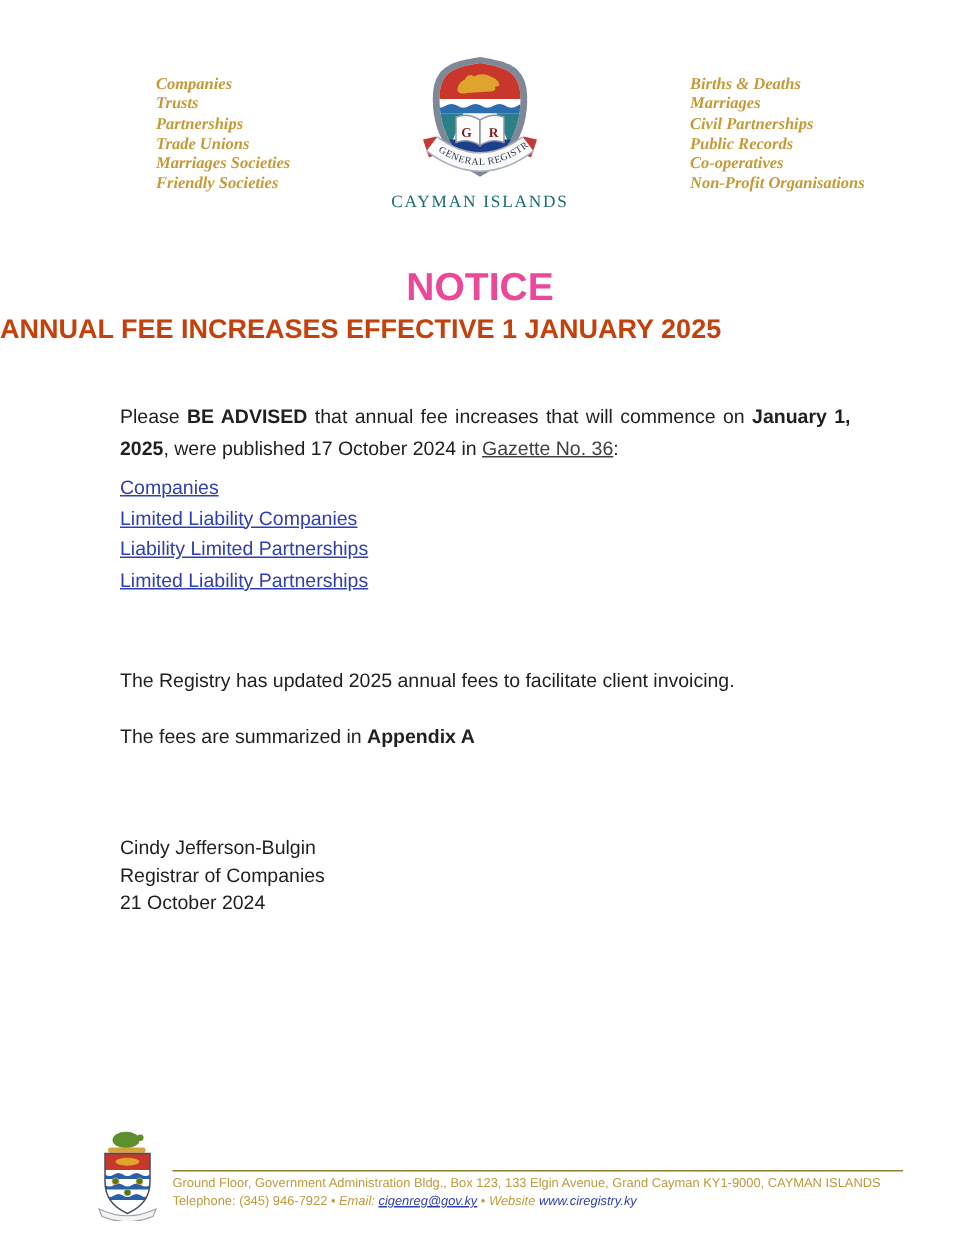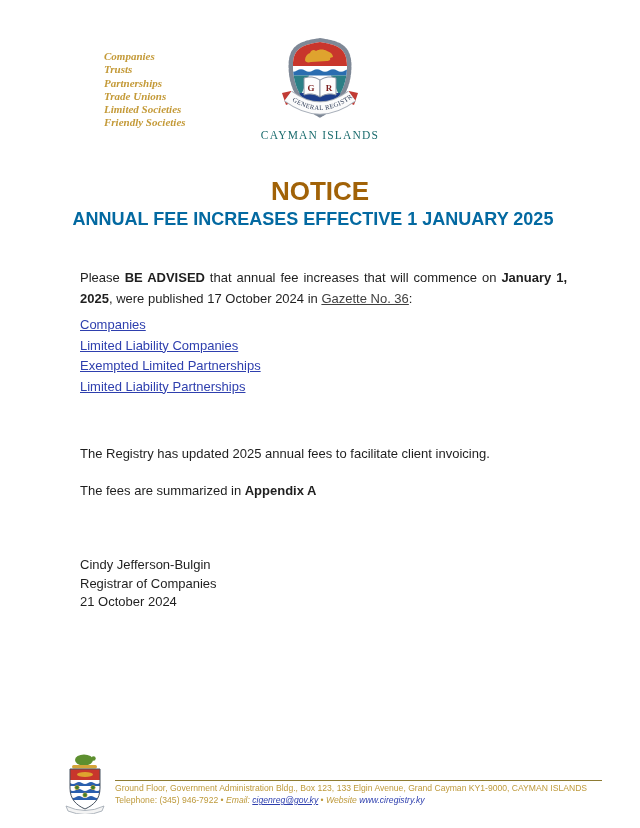--- a/index.html
+++ b/index.html
@@ -12,23 +12,23 @@
        font-size:11px;line-height:13.3px;color:#C49A38;}
   .svc-left{left:104px;}
   .svc-right{left:460px;}
   .logo-block{position:absolute;top:36px;left:0;right:0;text-align:center;}
   .crest{display:block;margin:0 auto;}
   .logo-caption{margin-top:1px;font-family:"Liberation Serif",serif;font-size:11.5px;
                 letter-spacing:1.2px;color:#1B6C6E;}
 
   
   .notice-title{position:absolute;top:176px;left:0;width:640px;margin:0;text-align:center;
-                font-size:26px;line-height:30px;font-weight:bold;color:#a16207;}
-  .notice-subtitle{position:absolute;top:208px;left:0;width:626px;margin:0;text-align:center;
-                   font-size:18px;line-height:22px;font-weight:bold;color:#0369a1;}
+                font-size:26px;line-height:30px;font-weight:bold;color:#ec4899;}
+  .notice-subtitle{position:absolute;top:208px;left:0;width:626px;margin:0;text-align:left;
+                   font-size:18px;line-height:22px;font-weight:bold;color:#c2410c;}
 
   
   .body-block{position:absolute;left:80px;width:487px;font-size:13px;line-height:21px;}
   .intro{top:254px;text-align:justify;}
   .link-list{top:315px;}
   .link-list a{display:block;width:max-content;color:#2E3FAE;text-decoration:underline;
                line-height:20.6px;cursor:pointer;}
   .inline-link{color:#404040;text-decoration:underline;cursor:pointer;}
   .para2{top:430px;}
   .para3{top:467px;}
@@ -51,21 +51,21 @@
 </head>
 <body>
 
 <div class="page">
 
   <ul class="svc svc-left">
     <li>Companies</li>
     <li>Trusts</li>
     <li>Partnerships</li>
     <li>Trade Unions</li>
-    <li>Limited Societies</li>
+    <li>Marriages Societies</li>
     <li>Friendly Societies</li>
   </ul>
 
   <div class="logo-block">
     <svg class="crest" width="90" height="92" viewBox="0 0 90 92">
       <defs>
         <clipPath id="shieldClip">
           <path d="M45 6 C60 9 72 10 72 30 C72 52 62 68 45 77 C28 68 18 52 18 30 C18 10 30 9 45 6 Z"></path>
         </clipPath>
       </defs>
@@ -95,32 +95,40 @@
         <path d="M13 60 Q45 84 77 60" fill="none" stroke="#FBFBFB" stroke-width="11"></path>
         <path id="bannerPath" d="M13 62 Q45 86 77 62" fill="none"></path>
         <text font-family="Liberation Serif, serif" font-size="6.6" letter-spacing="0.4" fill="#2C3A55">
           <textPath href="#bannerPath" startOffset="7%">GENERAL REGISTRY</textPath>
         </text>
       </g>
     </svg>
     <div class="logo-caption">CAYMAN ISLANDS</div>
   </div>
 
+  <ul class="svc svc-right">
+    <li>Births &amp; Deaths</li>
+    <li>Marriages</li>
+    <li>Civil Partnerships</li>
+    <li>Public Records</li>
+    <li>Co-operatives</li>
+    <li>Non-Profit Organisations</li>
+  </ul>
 
   <h1 class="notice-title">NOTICE</h1>
   <h2 class="notice-subtitle">ANNUAL FEE INCREASES EFFECTIVE 1 JANUARY 2025</h2>
 
   <p class="body-block intro">
     <span>Please </span><b>BE ADVISED</b><span> that annual fee increases that will commence on </span><b>January 1, 2025</b><span>, were published 17 October 2024 in </span><a class="inline-link">Gazette No. 36</a><span>:</span>
   </p>
 
   <div class="body-block link-list">
     <a>Companies</a>
     <a>Limited Liability Companies</a>
-    <a>Exempted Limited Partnerships</a>
+    <a>Liability Limited Partnerships</a>
     <a>Limited Liability Partnerships</a>
   </div>
 
   <p class="body-block para2">The Registry has updated 2025 annual fees to facilitate client invoicing.</p>
 
   <p class="body-block para3">
     <span>The fees are summarized in </span><b>Appendix A</b>
   </p>
 
   <div class="body-block signature">

